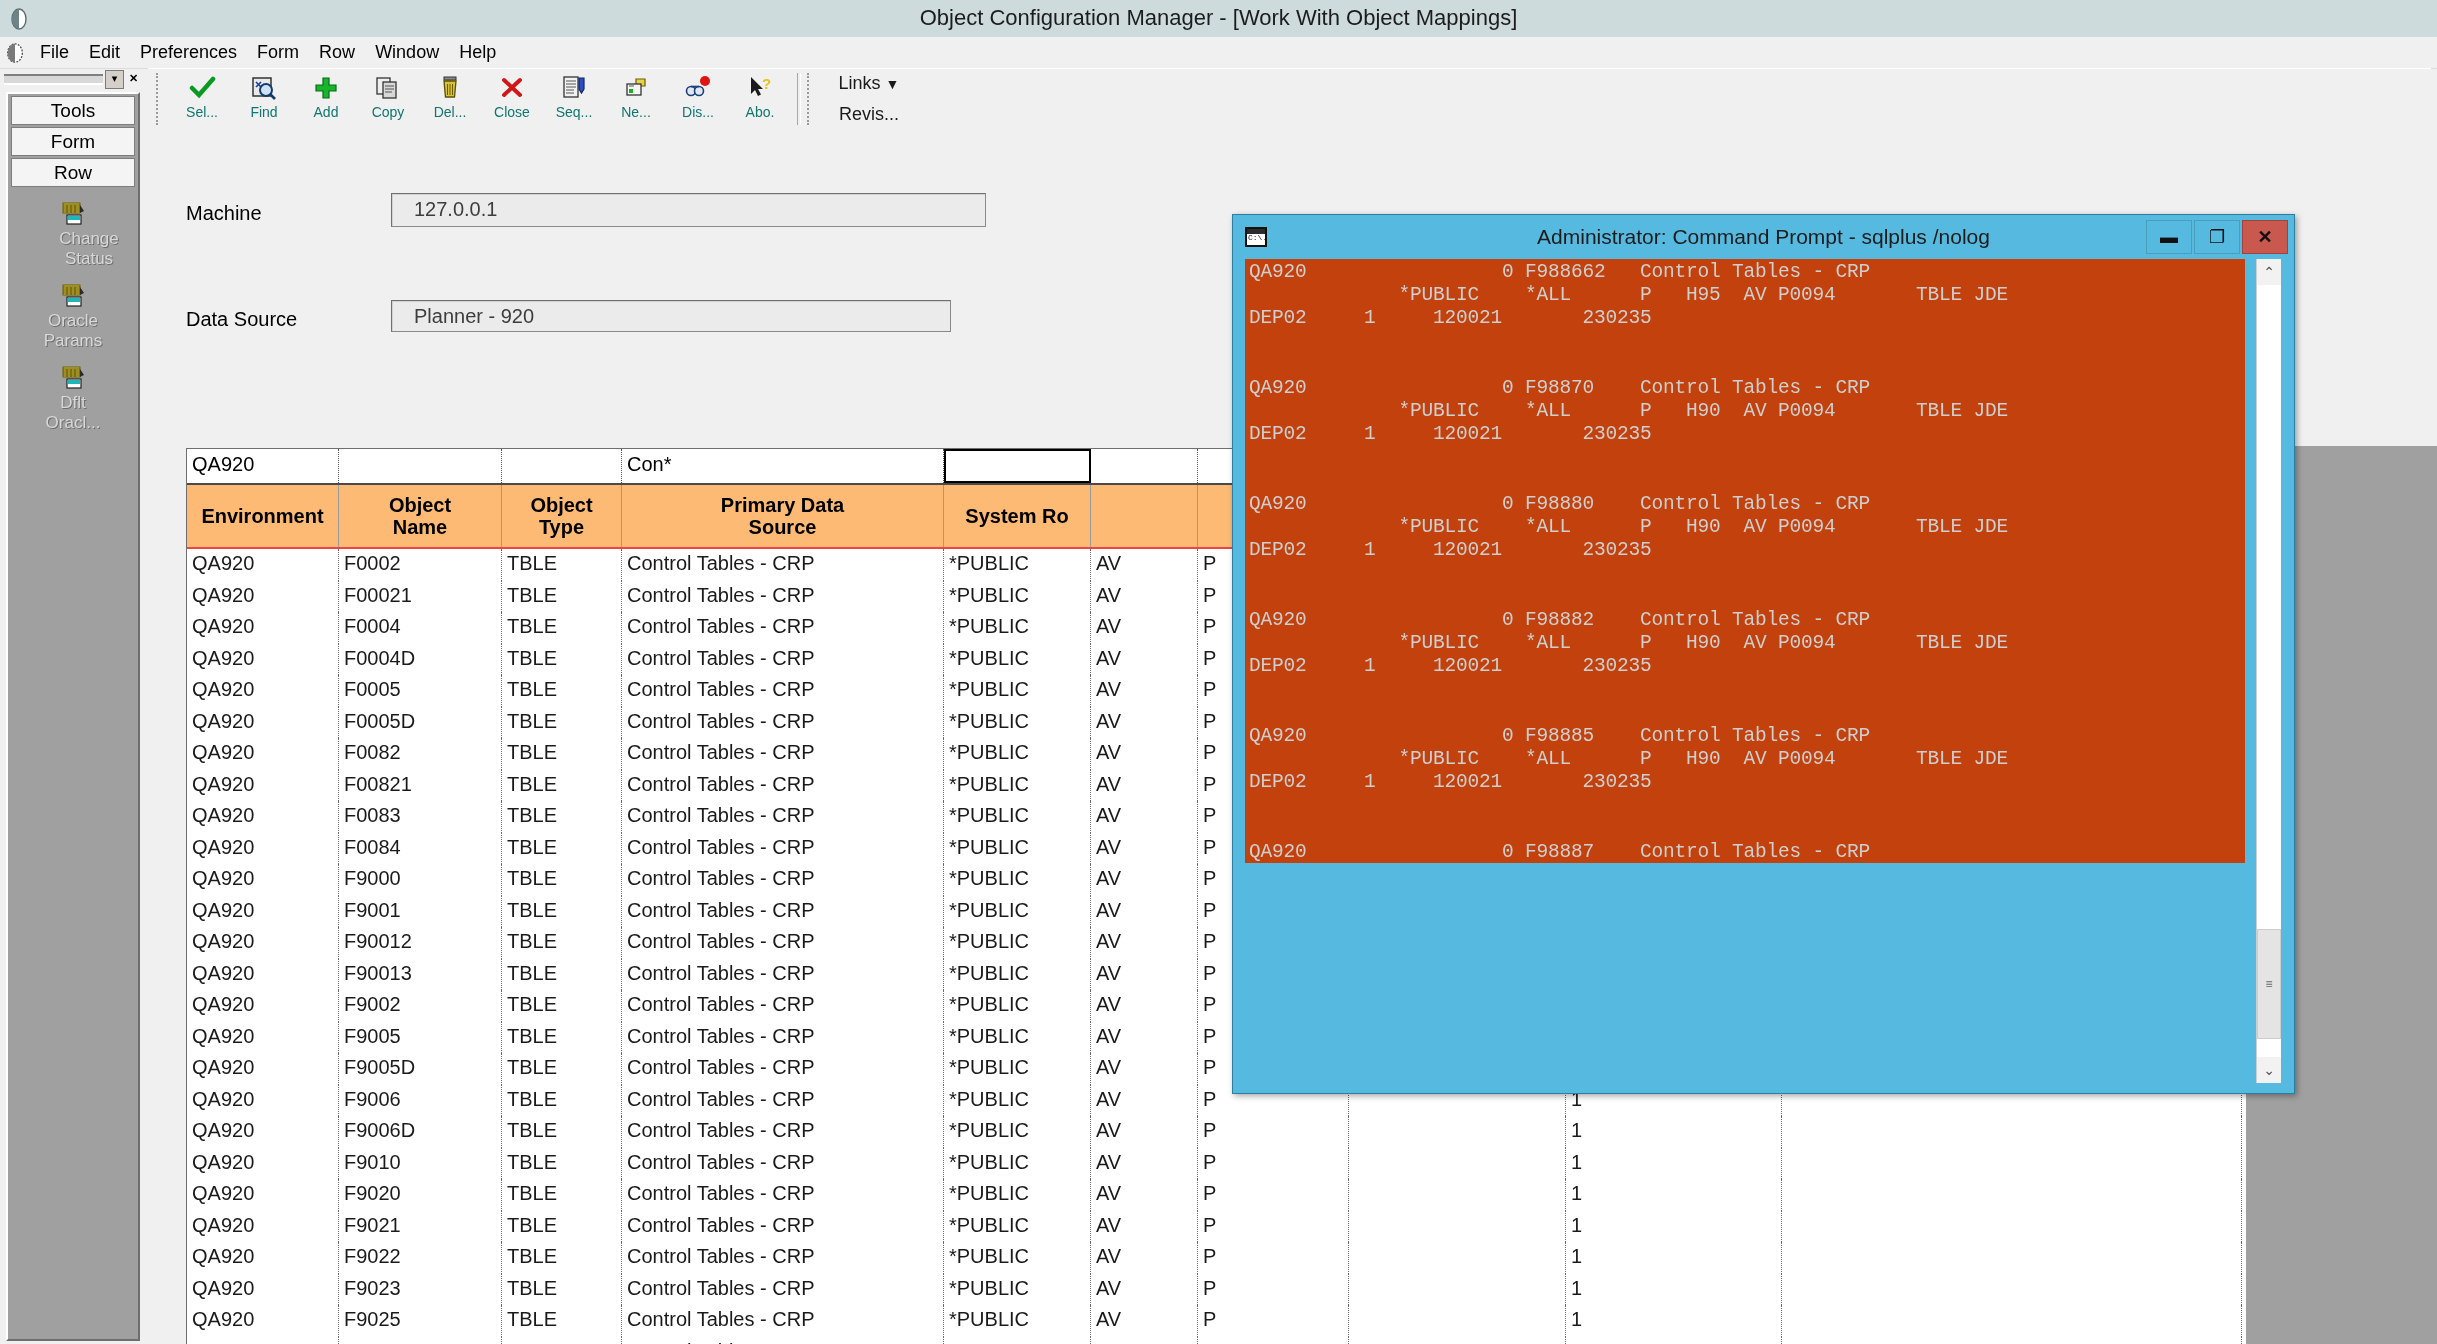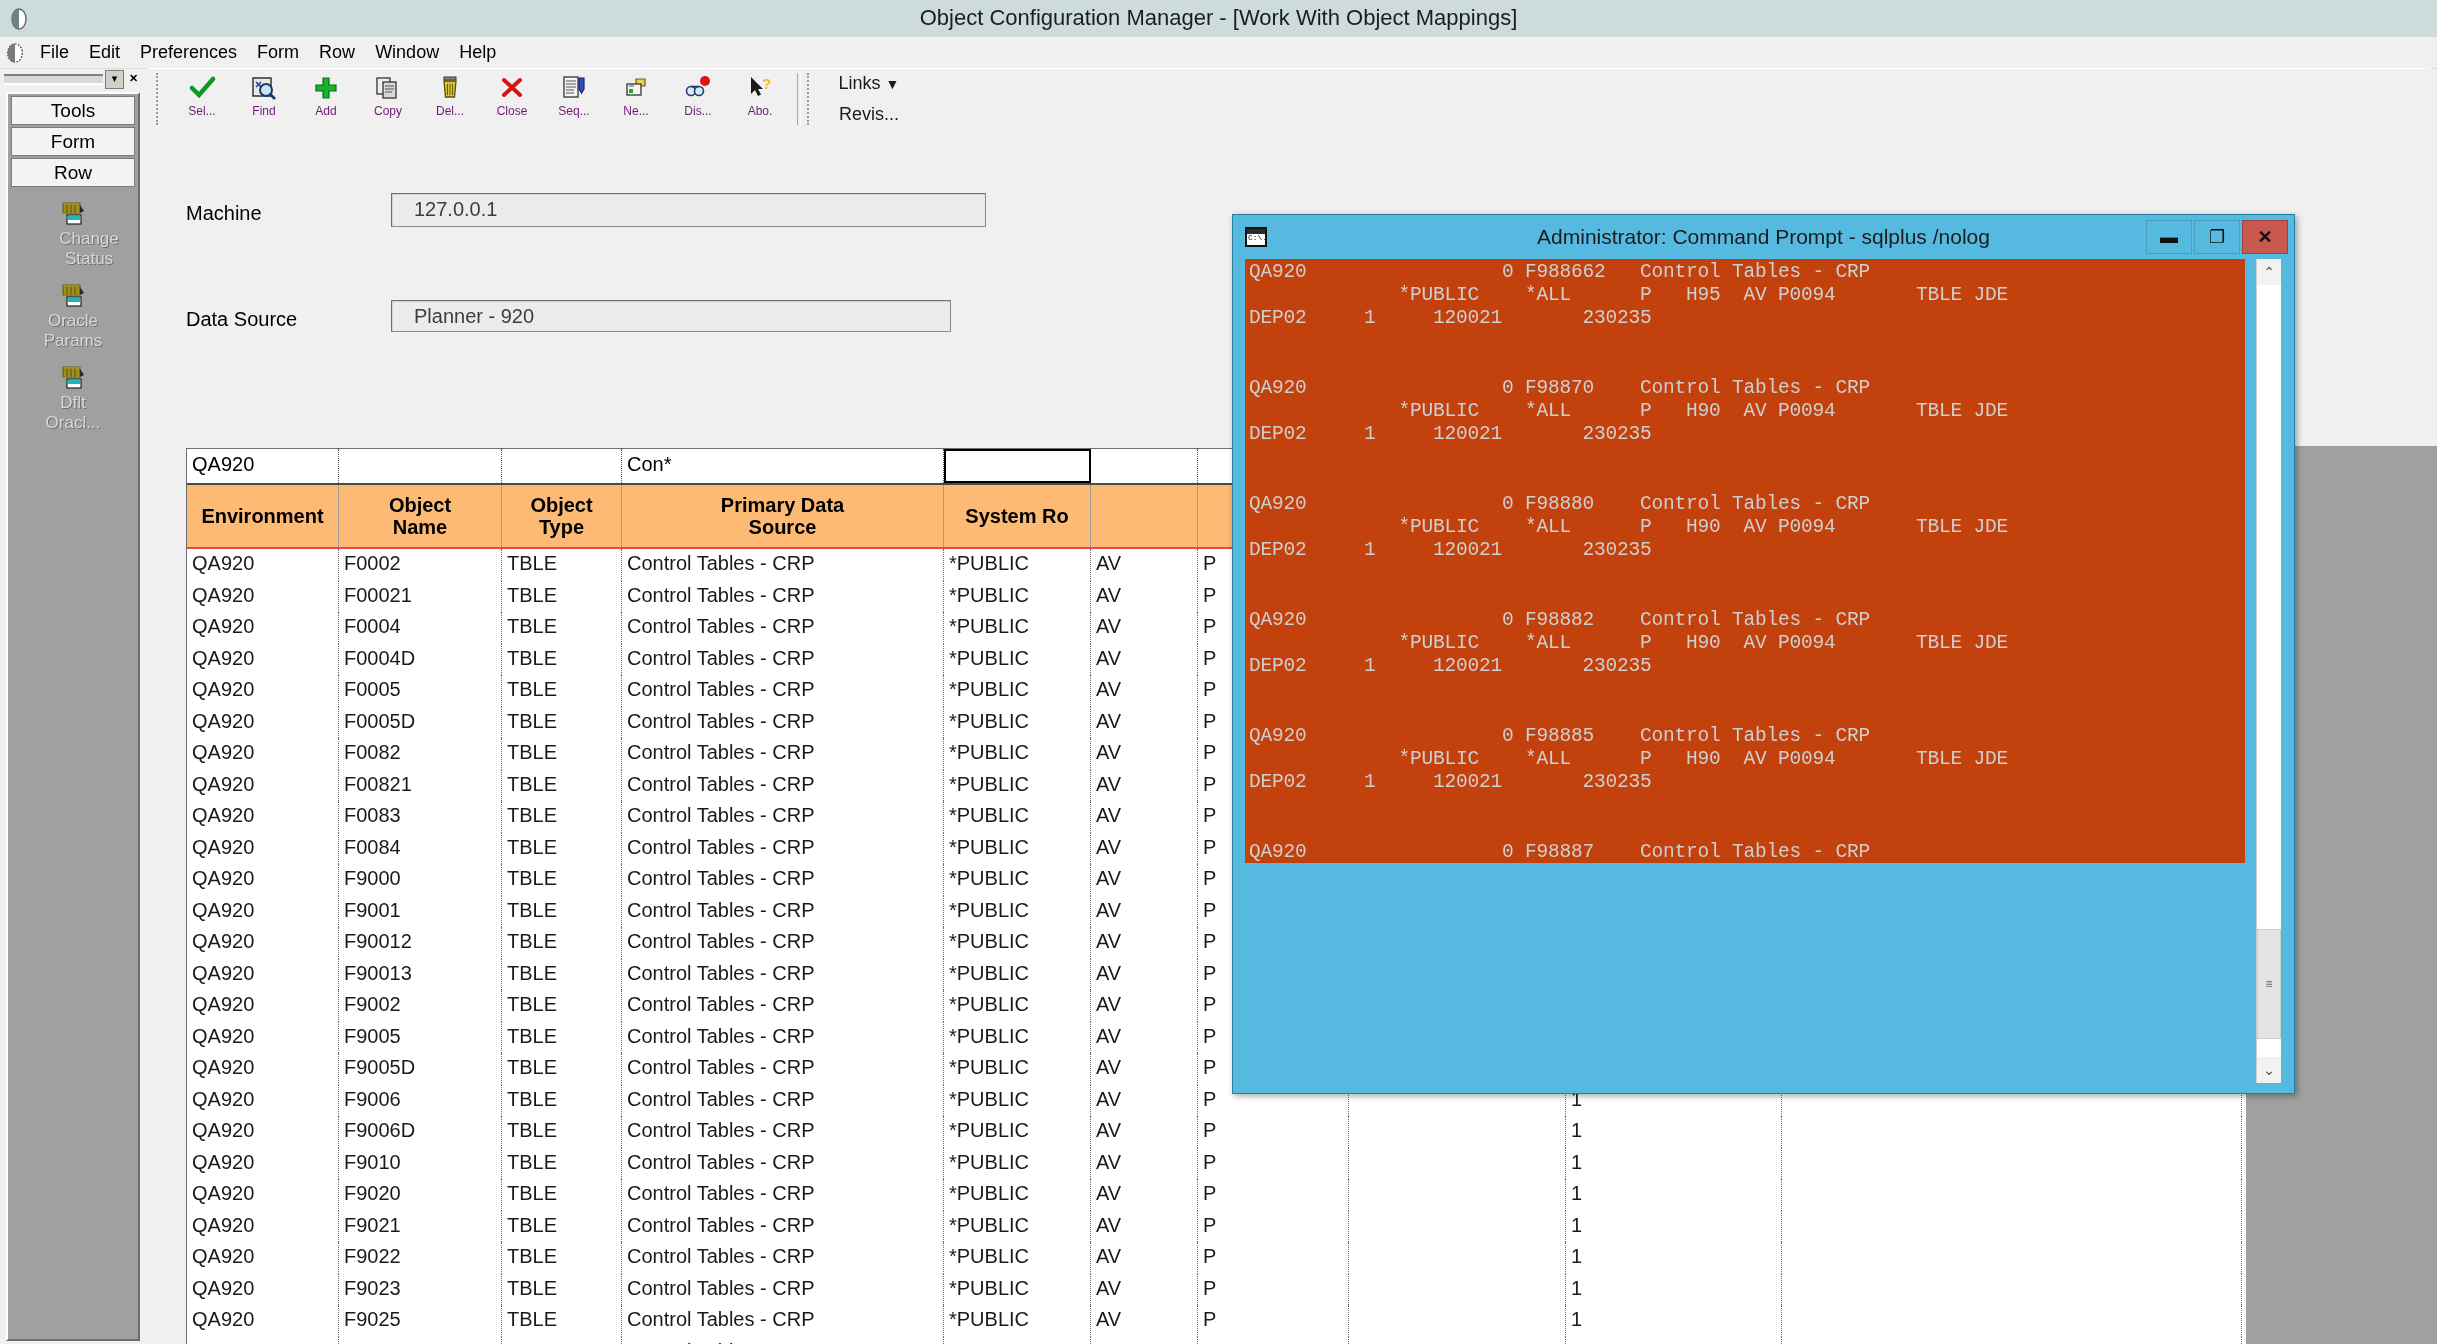--- a/index.html
+++ b/index.html
@@ -107,21 +107,21 @@
   .tb-grip {
     width: 5px; height: 52px; margin-right: 8px;
     border-left: 2px dotted #9a9a9a;
   }
   .tb-btn {
     width: 62px; height: 56px;
     display: flex; flex-direction: column; align-items: center; justify-content: flex-start;
     cursor: default;
   }
   .tb-ico { height: 30px; display:flex; align-items:center; justify-content:center; }
-  .tb-lbl { font-size: 12px; color: #701a75; margin-top: 1px; }
+  .tb-lbl { font-size: 14px; color: #0f766e; margin-top: 1px; }
   .tb-sep { width: 2px; height: 52px; border-left: 1px solid #a8a8a8; border-right: 1px solid #fff; margin: 0 6px; }
   .tb-links {
     display: flex; align-items: center; height: 56px; gap: 10px; margin-left: 4px; flex-direction: column;
   }
   .tb-links .lk { font-size: 18px; color: #1a1a1a; cursor: default; }
   .tb-links .lkbtn { display:flex; align-items:center; gap:5px; cursor:default; }
 
   
   .form-area {
     position: absolute; left: 148px; top: 134px;

